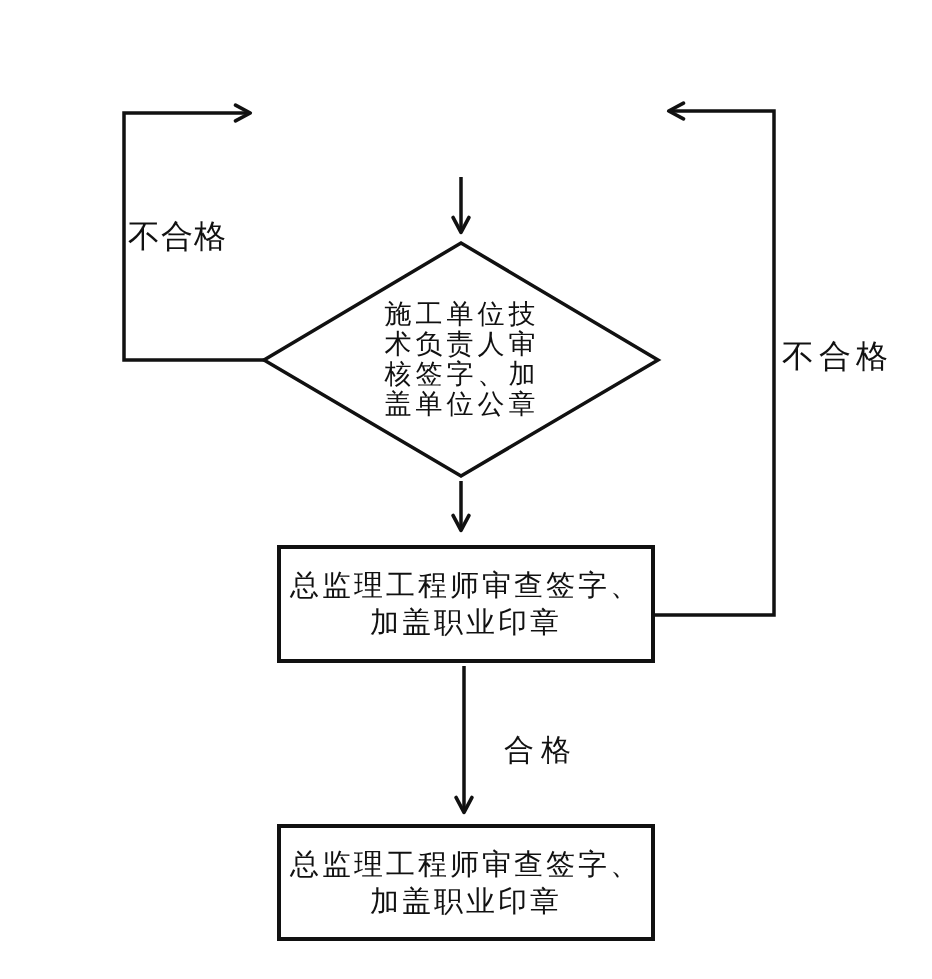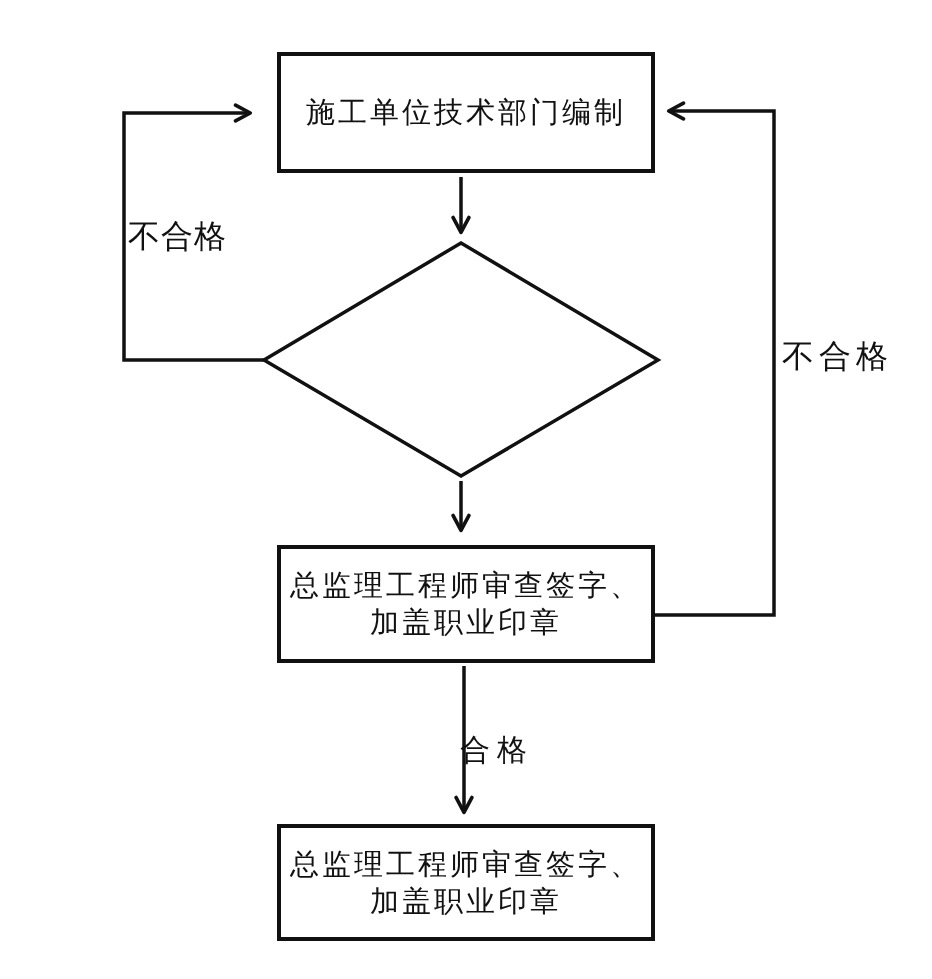--- a/index.html
+++ b/index.html
@@ -59,21 +59,21 @@
     letter-spacing: 4px;
   }
   .edge-label {
     position: absolute;
     font-size: 32px;
     line-height: 36px;
     white-space: nowrap;
   }
   .label-fail-left  { left: 128px; top: 218px; letter-spacing: 1px; }
   .label-fail-right { left: 782px; top: 338px; letter-spacing: 5px; }
-  .label-pass       { left: 460px; top: 732px; font-size: 30px; letter-spacing: 7px; }
+  .label-pass       { left: 504px; top: 732px; font-size: 30px; letter-spacing: 7px; }
 </style>
 </head>
 <body>
 
 <div class="canvas">
 
   <svg class="edges-svg" viewBox="0 0 932 979" xmlns="http://www.w3.org/2000/svg">
     <defs>
       <marker id="arrow" viewBox="0 0 10 10" refX="7" refY="5" markerWidth="6.5" markerHeight="6.5" orient="auto-start-reverse">
         <path d="M1.5,1.5 L8,5 L1.5,8.5" fill="none" stroke="#111111" stroke-width="1.6" stroke-linecap="round" stroke-linejoin="round"></path>
@@ -86,24 +86,27 @@
 
     <path d="M461,481 L461,528" fill="none" stroke="#111111" stroke-width="3.5" marker-end="url(#arrow)"></path>
 
     <path d="M464,666 L464,810" fill="none" stroke="#111111" stroke-width="3.5" marker-end="url(#arrow)"></path>
 
     <path d="M264,360 L124,360 L124,113 L248,113" fill="none" stroke="#111111" stroke-width="3.5" marker-end="url(#arrow)"></path>
 
     <path d="M655,615 L774,615 L774,111 L671,111" fill="none" stroke="#111111" stroke-width="3.5" marker-end="url(#arrow)"></path>
   </svg>
 
-  <div class="node-box box-top">
-    <span class="node-label">施工单位技术部门编制</span>
+
+  <div class="diamond-label-wrap">
+    <span class="node-label">施工单位技
+术负责人审
+核签字、加
+盖单位公章</span>
   </div>
-
 
   <div class="node-box box-middle">
     <span class="node-label">总监理工程师审查签字、
 加盖职业印章</span>
   </div>
 
   <div class="node-box box-bottom">
     <span class="node-label">总监理工程师审查签字、
 加盖职业印章</span>
   </div>

